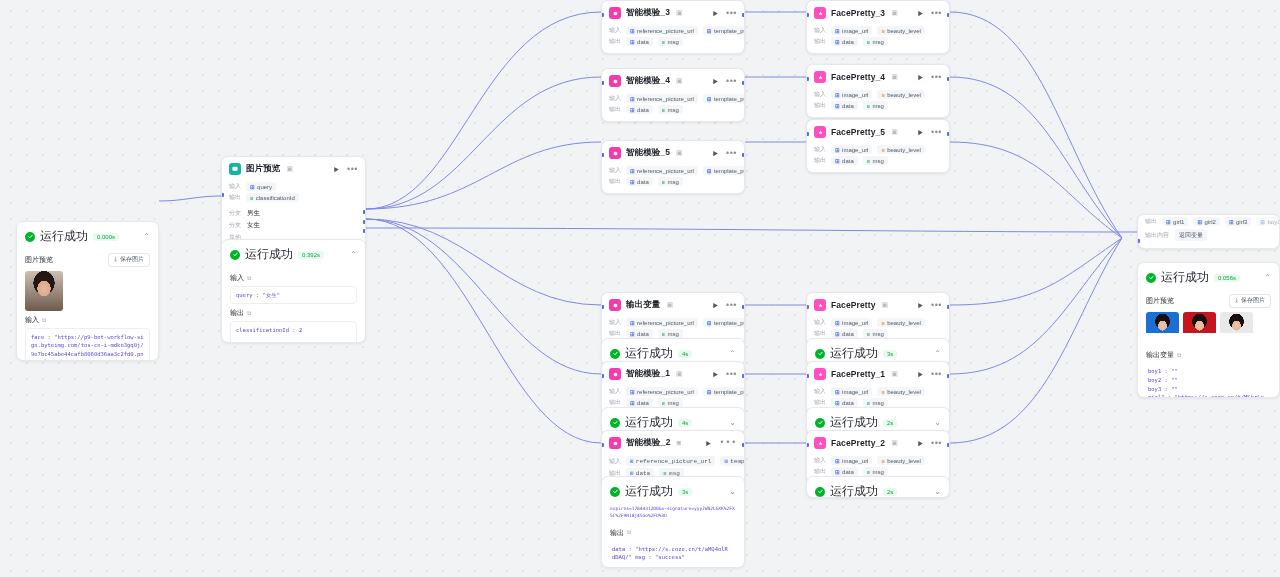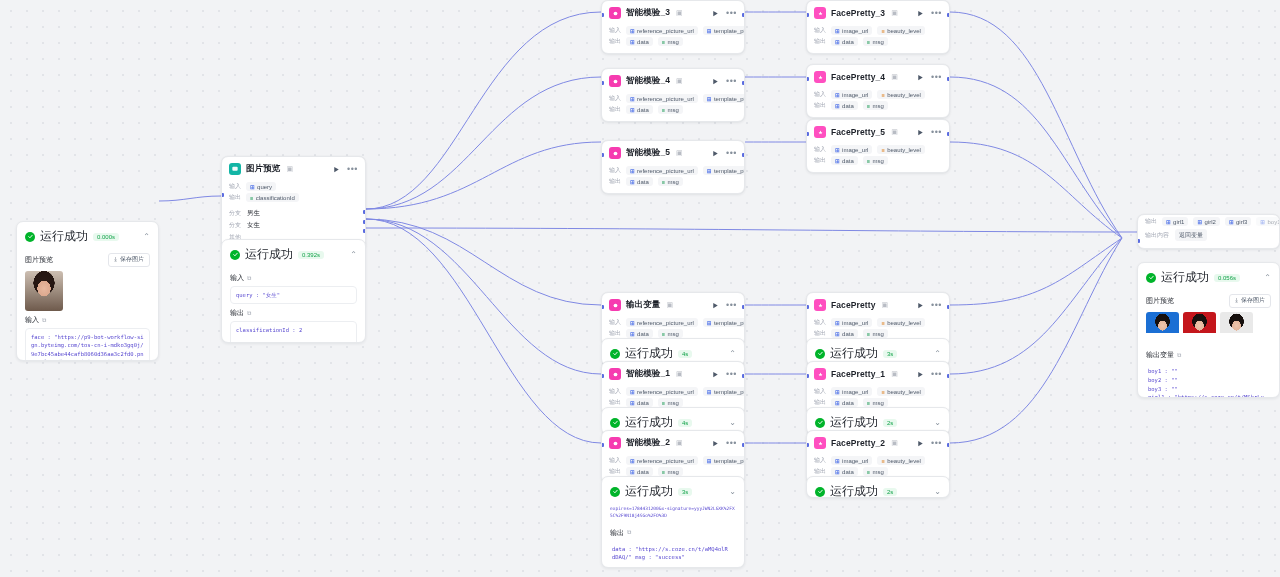--- a/index.html
+++ b/index.html
@@ -513,21 +513,21 @@
             <path d="M3 6.2 5 8.2 9 3.8" stroke="#fff" stroke-width="1.6" fill="none" stroke-linecap="round" stroke-linejoin="round"></path>
           </svg>
         </span>
       <span class="ptitle">运行成功</span>
       <span class="timebadge">4s</span>
       <span class="chev">⌄</span>
     </div>
     <div style="font-size:4.5px;color:#8b5cf0;padding:0 8px;font-family:'DejaVu Sans Mono',monospace;">com.byteimg.com/tos-cn</div>
   </div>
 
-  <div class="node" style="left:601px; top:430px; width:144px;">
+  <div class="node" style="left:601px; top:430px; width:144px;font-family:Liberation Mono, monospace;">
     <div class="node-head">
       <span class="nicon magenta">
           <svg viewBox="0 0 12 12" width="7" height="7">
             <circle cx="6" cy="6" r="3.2" fill="#fff"></circle>
           </svg>
         </span>
       <span class="ntitle">智能模验_2</span>
       <span class="nlock">▣</span>
       <span class="nhead-actions">
           <svg class="play-ic" viewBox="0 0 12 12">

